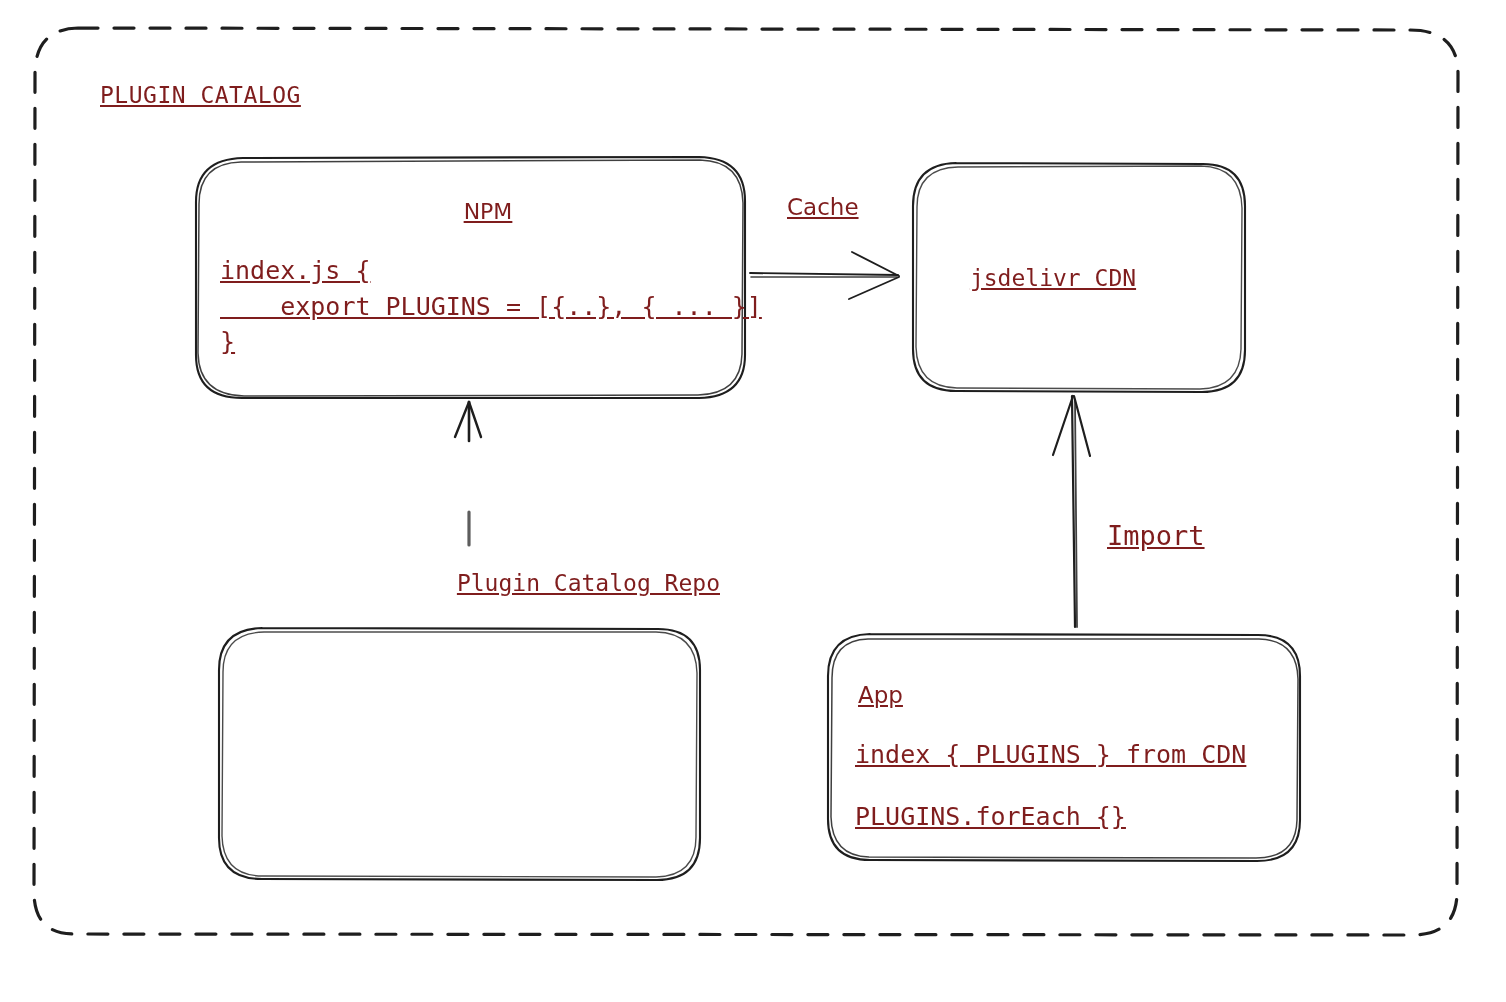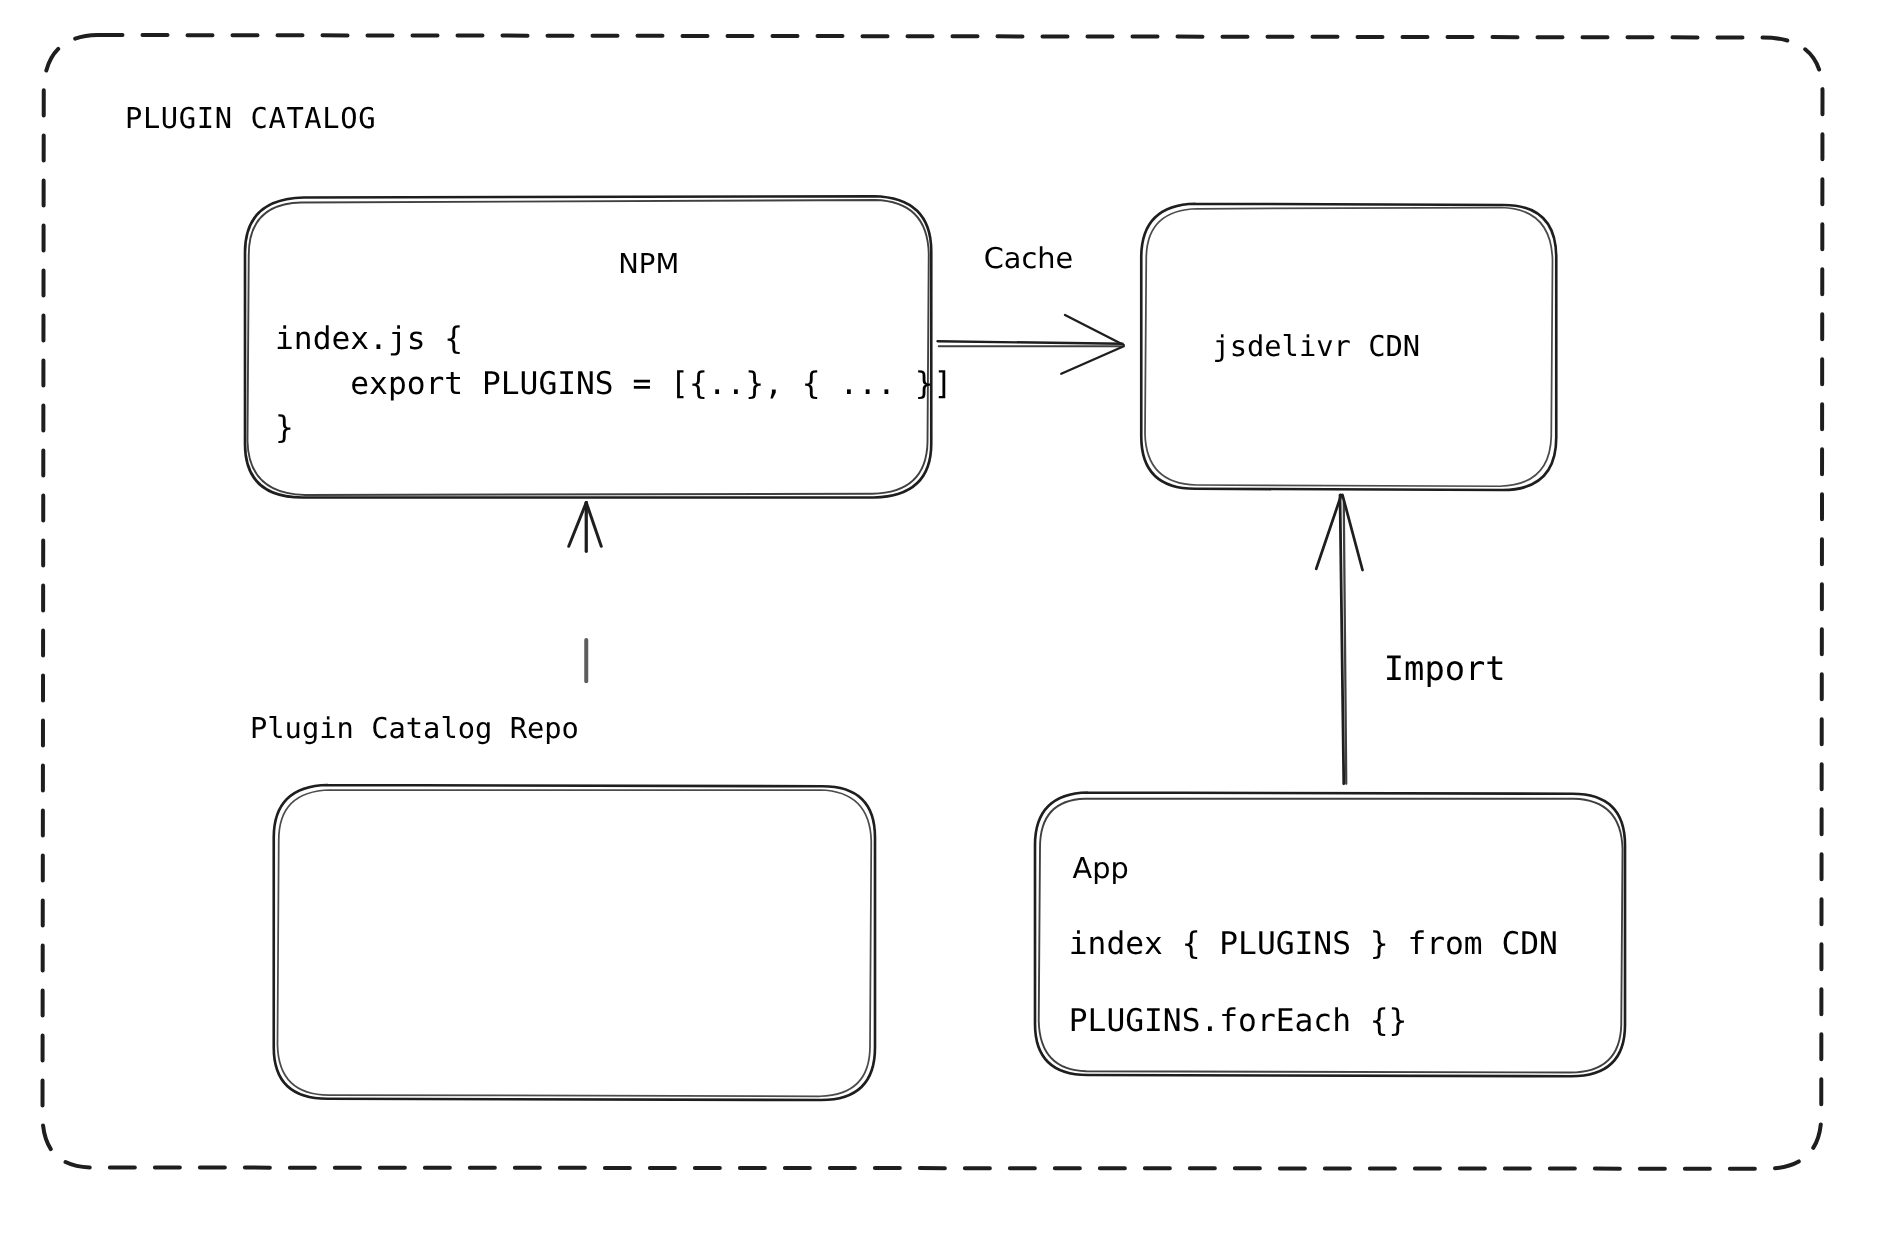--- a/index.html
+++ b/index.html
@@ -18,42 +18,43 @@
   svg.layer {
     position: absolute;
     left: 0;
     top: 0;
     width: 1506px;
     height: 1002px;
     pointer-events: none;
   }
   .txt {
     position: absolute;
-    color: #000000;
+    color: #7f1d1d;
     white-space: pre;
     line-height: 1.32;
+    text-decoration: underline;
   }
   .mono {
     font-family: "DejaVu Sans Mono", monospace;
   }
   .sans {
     font-family: "DejaVu Sans", sans-serif;
   }
 
   
   #container-title {
     left: 100px;
     top: 80px;
     font-size: 23px;
     letter-spacing: 0.5px;
   }
 
   
   #npm-title {
-    left: 213px;
+    left: 182px;
     top: 197px;
     width: 612px;
     text-align: center;
     font-size: 22px;
   }
   #npm-code {
     left: 220px;
     top: 253px;
     font-size: 25px;
     line-height: 1.42;
@@ -86,21 +87,21 @@
     left: 1107px;
     top: 518px;
     font-size: 27px;
   }
 
   
   #repo-label {
     left: 200px;
     top: 568px;
     width: 520px;
-    text-align: left;
+    text-align: right;
     font-size: 23px;
   }
   #repo-list {
     left: 222px;
     top: 708px;
     font-size: 25px;
     line-height: 1.42;
   }
 
   

